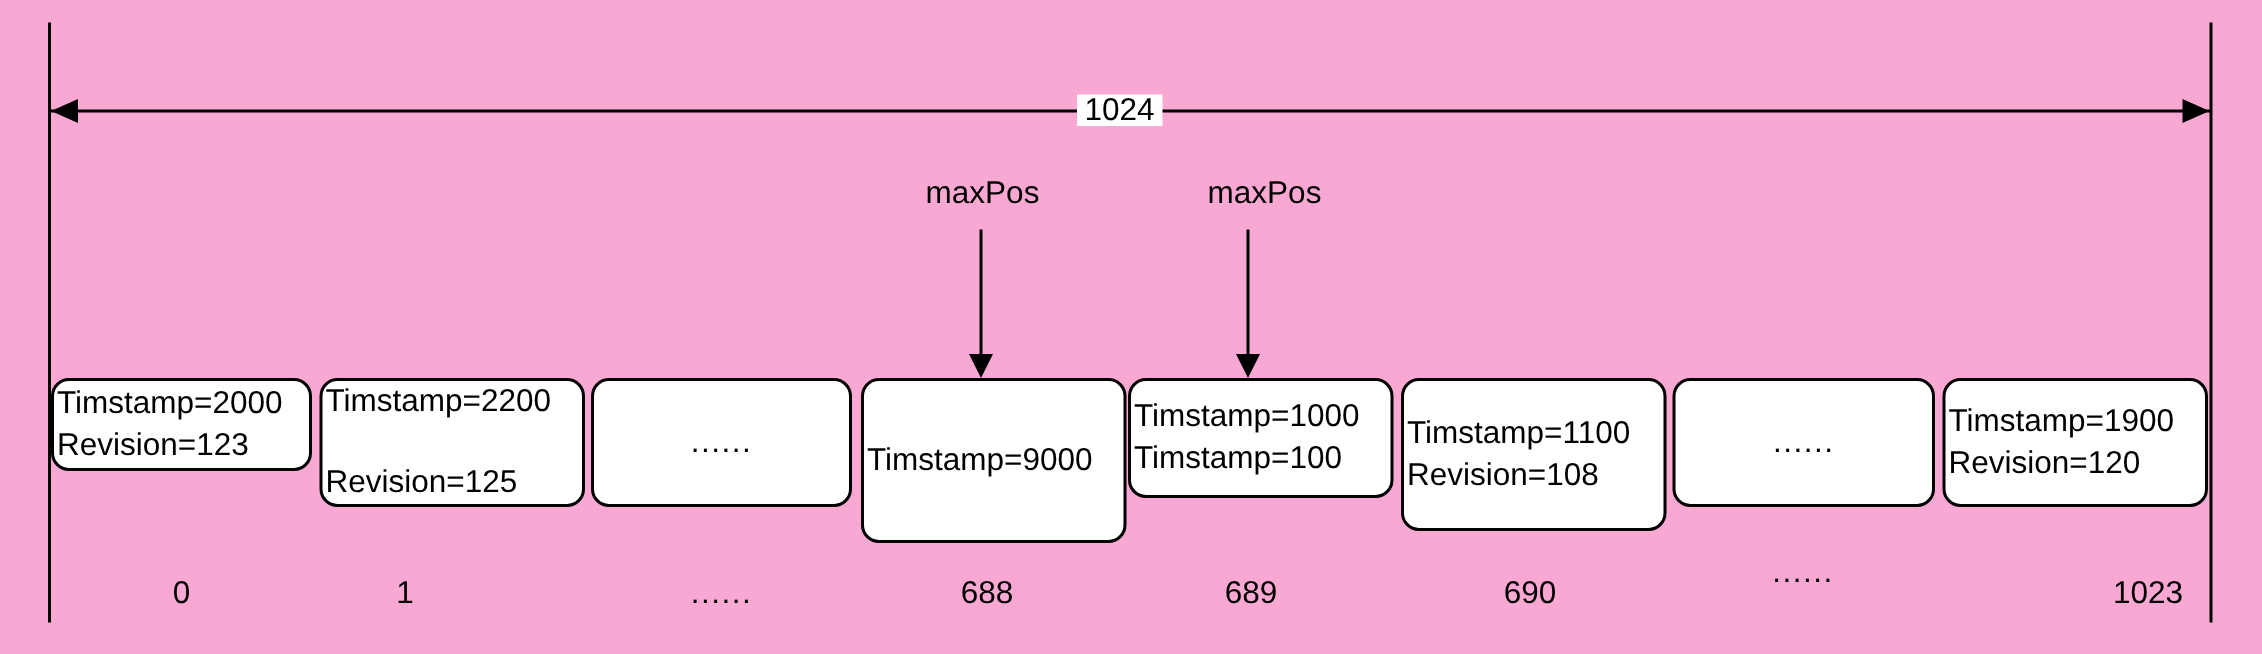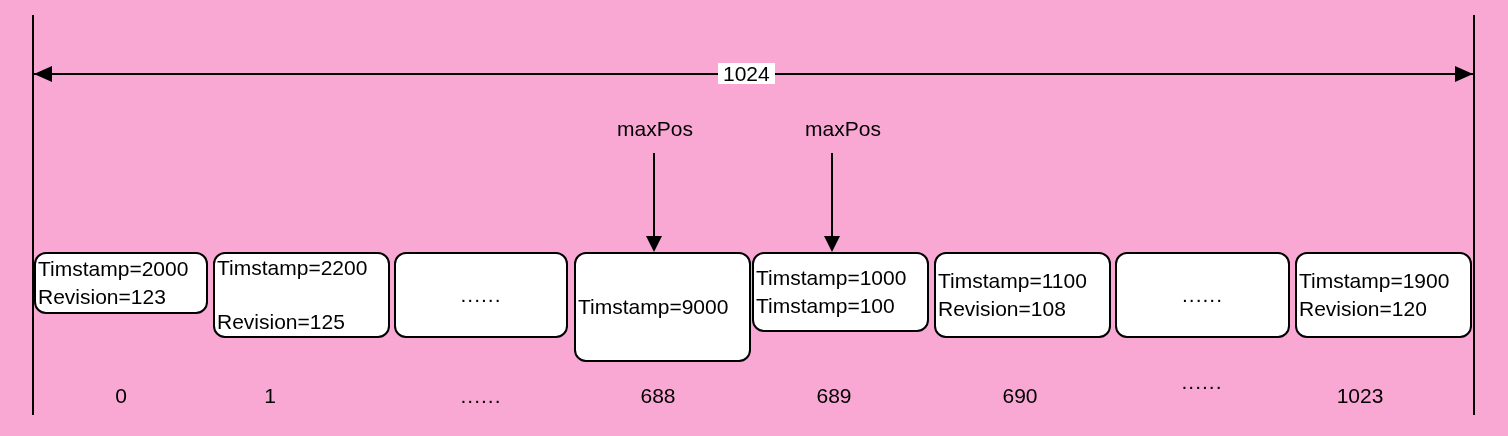--- a/index.html
+++ b/index.html
@@ -152,36 +152,36 @@
 
   <div class="slot" style="left:574px; top:252px; width:177px; height:110px;justify-content:center;">
     <div class="line">Timstamp=9000</div>
   </div>
 
   <div class="slot" style="left:752px; top:252px; width:177px; height:80px;">
     <div class="line">Timstamp=1000</div>
     <div class="line">Timstamp=100</div>
   </div>
 
-  <div class="slot" style="left:934px; top:252px; width:177px; height:86px;">
+  <div class="slot" style="left:934px; top:252px; width:177px; height:102px;">
     <div class="line">Timstamp=1100</div>
     <div class="line">Revision=108</div>
   </div>
 
   <div class="slot ellipsis" style="left:1115px; top:252px; width:175px; height:86px;">
     <div class="line">......</div>
   </div>
 
   <div class="slot" style="left:1295px; top:252px; width:177px; height:86px;">
     <div class="line">Timstamp=1900</div>
     <div class="line">Revision=120</div>
   </div>
 
   <div class="index-label" style="left:121px; top:385px;">0</div>
   <div class="index-label" style="left:270px; top:385px;">1</div>
   <div class="index-label raised" style="left:481px; top:385px;">......</div>
   <div class="index-label" style="left:658px; top:385px;">688</div>
   <div class="index-label" style="left:834px; top:385px;">689</div>
   <div class="index-label" style="left:1020px; top:385px;">690</div>
   <div class="index-label raised" style="left:1202px; top:371px;">......</div>
-  <div class="index-label" style="left:1360px; top:385px;">1023</div>
+  <div class="index-label" style="left:1432px; top:385px;">1023</div>
 
 </div>
 
 </body></html>

